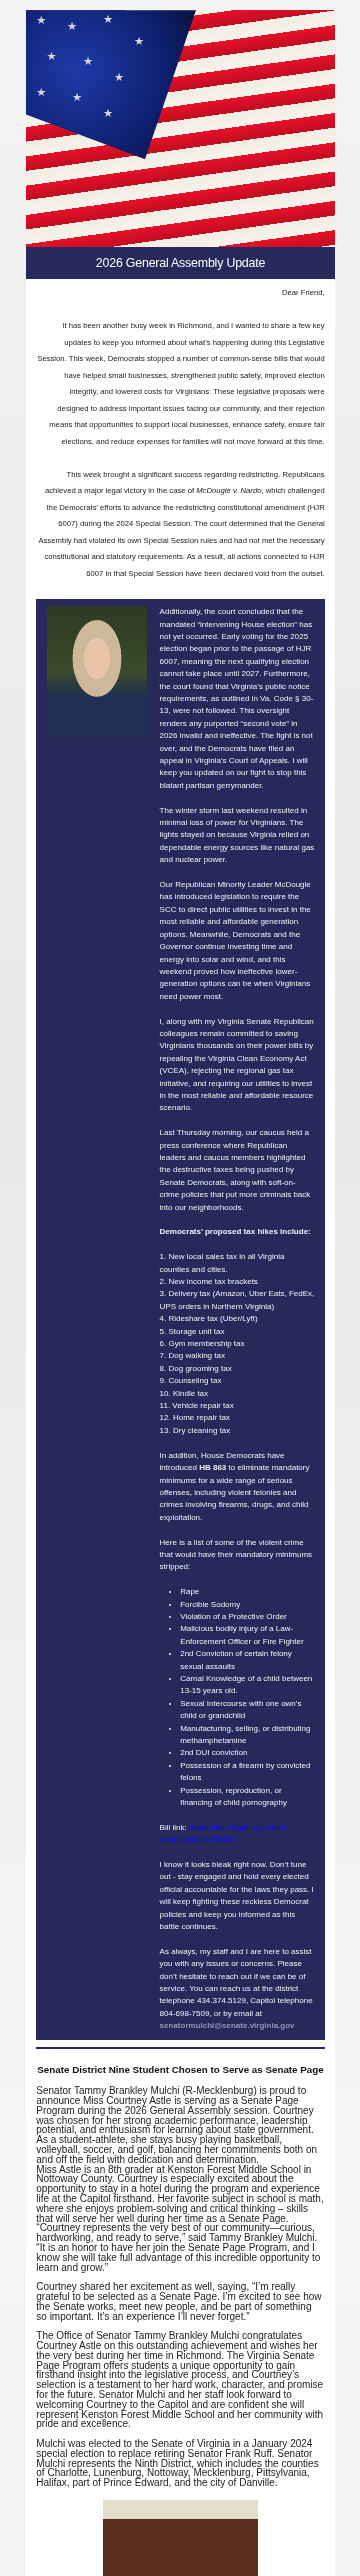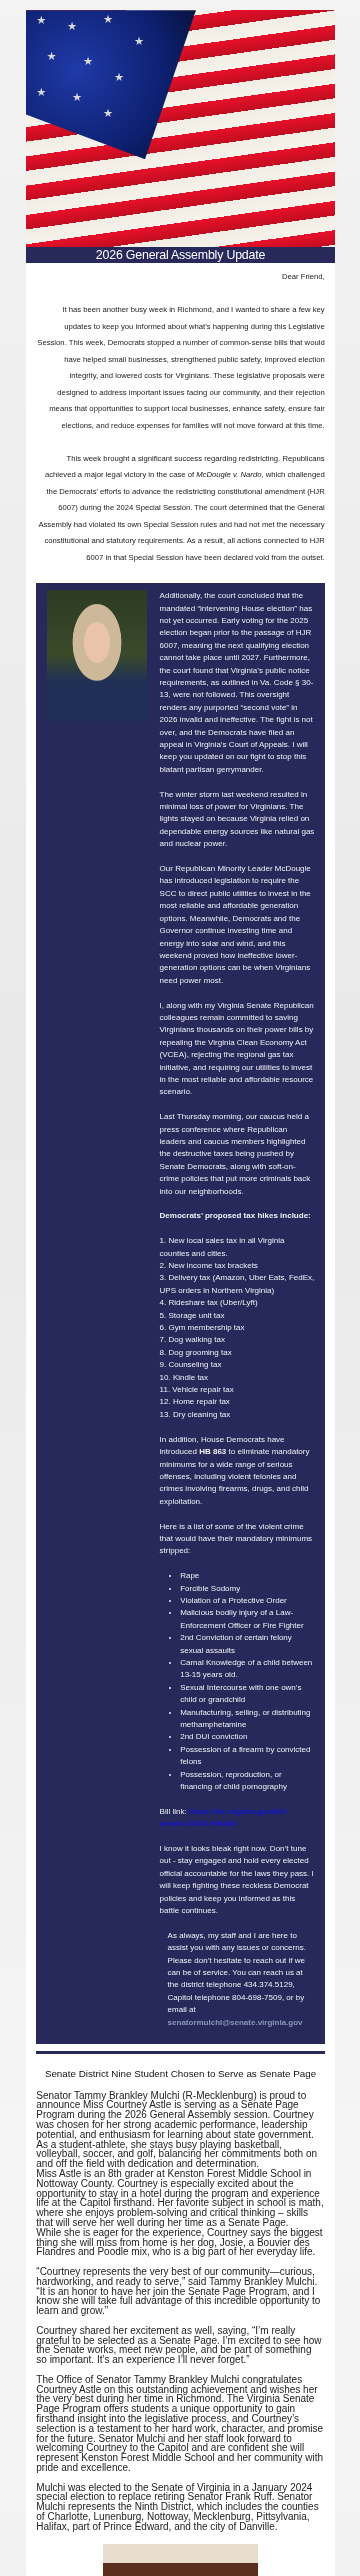--- a/index.html
+++ b/index.html
@@ -4,36 +4,36 @@
 <style>
   html,body{margin:0;padding:0;}
   body{width:361px;height:3610px;background:linear-gradient(180deg,#f3f3f3 0%,#e9e9e9 30%,#f5f5f5 60%,#ececec 100%);font-family:"Liberation Sans",sans-serif;color:#222;position:relative;overflow:hidden;}
   .wrap{position:absolute;left:26px;width:309px;top:10.3px;}
   .card{background:#fff;}
   .hero{height:237px;position:relative;overflow:hidden;background:#fff;}
   .flag{position:absolute;left:0;top:0;width:309px;height:237px;background:
      repeating-linear-gradient(172deg,#e8102a 0px,#c10d20 14.4px,#f2ede4 14.4px,#f7f3ea 29px);}
   .canton{position:absolute;left:0;top:0;width:170px;height:149px;background:radial-gradient(circle at 30% 40%,#1f3aa8,#0d1f6e 60%,#060d2b);clip-path:polygon(0 0,100% 0,70% 100%,0 70%);}
   .star{position:absolute;color:#d8d8d8;font-size:11.3px;line-height:1;}
-  .titlebar{background:#26295a;height:16px;display:flex;align-items:center;justify-content:center;}
+  .titlebar{background:#26295a;height:32px;display:flex;align-items:center;justify-content:center;}
   .titlebar span{color:#fff;font-size:12.4px;font-family:"Liberation Sans",sans-serif;letter-spacing:-0.2px;}
   .body{padding:6.2px 10.3px 0 10.3px;font-size:7.7px;line-height:16.5px;color:#222;}
   .body p{margin:0 0 16.5px 0;text-align:right;}
   .bluebox{background:#26295a;color:#f0f0f6;margin:0 10.3px;padding:7.2px 10.3px 7.2px 10.3px;display:flex;gap:13px;}
   .photo{width:100px;height:131px;flex:none;background:radial-gradient(ellipse at 50% 40%,#e9c4a8 0 18%,#cdb89a 19% 34%,transparent 35%),linear-gradient(180deg,#2c3b22,#3a4a2a 50%,#1f2f55 70%,#1f2f55);}
   .bbtext{font-size:8px;line-height:12.4px;}
   .bbtext p{margin:0 0 12.4px 0;}
   .bbtext b{font-weight:bold;}
   .bbtext ol{margin:0;padding:0;list-style:none;}
   .bbtext ul{margin:0 0 12.4px 0;padding-left:20.6px;}
   .bbtext li{margin:0;}
   .link{color:#1515c8;font-weight:bold;}
   .email{color:#8a98b8;font-weight:bold;}
   .rule{height:2.1px;background:#26295a;margin:7.2px 10.3px 0 10.3px;}
-  .sect-title{text-align:center;font-weight:normal;font-size:9.8px;line-height:12.4px;margin:14.4px 10.3px 10.3px;color:#111;}
+  .sect-title{text-align:center;font-weight:bold;font-size:9.8px;line-height:12.4px;margin:14.4px 10.3px 10.3px;color:#111;}
   .sect{padding:0 10.3px;font-size:10px;line-height:9.8px;color:#222;}
   .sect p{margin:0 0 9.8px 0;}
   .sect p.tight{margin:0;}
   .italic{text-align:left;}
   .pagephoto{width:155px;height:237px;margin:12.4px auto 0;background:linear-gradient(180deg,#e7ddcd 0 8%,#5a2e1c 8% 70%,#6b3a24 70% 100%);position:relative;}
 </style>
 </head>
 <body>
 
 <div class="wrap">
@@ -97,31 +97,30 @@
           <li>2nd Conviction of certain felony sexual assaults</li>
           <li>Carnal Knowledge of a child between 13-15 years old.</li>
           <li>Sexual Intercourse with one own’s child or grandchild</li>
           <li>Manufacturing, selling, or distributing methamphetamine</li>
           <li>2nd DUI conviction</li>
           <li>Possession of a firearm by convicted felons</li>
           <li>Possession, reproduction, or financing of child pornography</li>
         </ul>
         <p><span>Bill link: </span><a class="link">https://lis.virginia.gov/bill-details/20261/HB863</a></p>
         <p>I know it looks bleak right now. Don’t tune out - stay engaged and hold every elected official accountable for the laws they pass. I will keep fighting these reckless Democrat policies and keep you informed as this battle continues.</p>
-        <p style="margin:8px"><span>As always, my staff and I are here to assist you with any issues or concerns. Please don’t hesitate to reach out if we can be of service. You can reach us at the district telephone 434.374.5129, Capitol telephone 804-698-7509, or by email at</span><br><a class="email">senatormulchi@senate.virginia.gov</a></p>
+        <p style="margin:0"><span>As always, my staff and I are here to assist you with any issues or concerns. Please don’t hesitate to reach out if we can be of service. You can reach us at the district telephone 434.374.5129, Capitol telephone 804-698-7509, or by email at</span><br><a class="email">senatormulchi@senate.virginia.gov</a></p>
       </div>
     </div>
 
     <div class="rule"></div>
 
     <div class="sect-title">Senate District Nine Student Chosen to Serve as Senate Page</div>
     <div class="sect">
       <p class="tight">Senator Tammy Brankley Mulchi (R-Mecklenburg) is proud to announce Miss Courtney Astle is serving as a Senate Page Program during the 2026 General Assembly session. Courtney was chosen for her strong academic performance, leadership potential, and enthusiasm for learning about state government. As a student-athlete, she stays busy playing basketball, volleyball, soccer, and golf, balancing her commitments both on and off the field with dedication and determination.</p>
       <p class="tight">Miss Astle is an 8th grader at Kenston Forest Middle School in Nottoway County. Courtney is especially excited about the opportunity to stay in a hotel during the program and experience life at the Capitol firsthand. Her favorite subject in school is math, where she enjoys problem-solving and critical thinking – skills that will serve her well during her time as a Senate Page.</p>
-      <p>While she is eager for the experience, Courtney says the biggest thing she will miss from home is her dog, Josie, a Bouvier des Flandres and Poodle mix, who is a big part of her everyday life.</p>
       <p>“Courtney represents the very best of our community—curious, hardworking, and ready to serve,” said Tammy Brankley Mulchi. “It is an honor to have her join the Senate Page Program, and I know she will take full advantage of this incredible opportunity to learn and grow.”</p>
       <p>Courtney shared her excitement as well, saying, “I’m really grateful to be selected as a Senate Page. I’m excited to see how the Senate works, meet new people, and be part of something so important. It’s an experience I’ll never forget.”</p>
       <p>The Office of Senator Tammy Brankley Mulchi congratulates Courtney Astle on this outstanding achievement and wishes her the very best during her time in Richmond. The Virginia Senate Page Program offers students a unique opportunity to gain firsthand insight into the legislative process, and Courtney’s selection is a testament to her hard work, character, and promise for the future. Senator Mulchi and her staff look forward to welcoming Courtney to the Capitol and are confident she will represent Kenston Forest Middle School and her community with pride and excellence.</p>
       <p class="italic">Mulchi was elected to the Senate of Virginia in a January 2024 special election to replace retiring Senator Frank Ruff. Senator Mulchi represents the Ninth District, which includes the counties of Charlotte, Lunenburg, Nottoway, Mecklenburg, Pittsylvania, Halifax, part of Prince Edward, and the city of Danville.</p>
     </div>
     <div class="pagephoto"></div>
 
   </div>
 
 </div>

